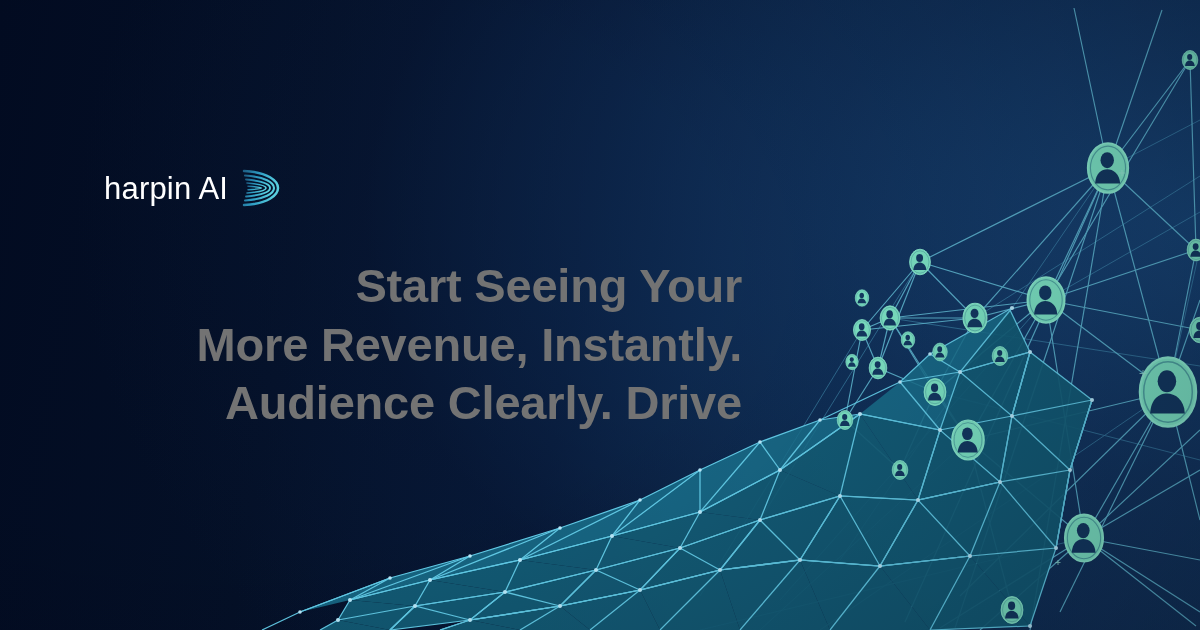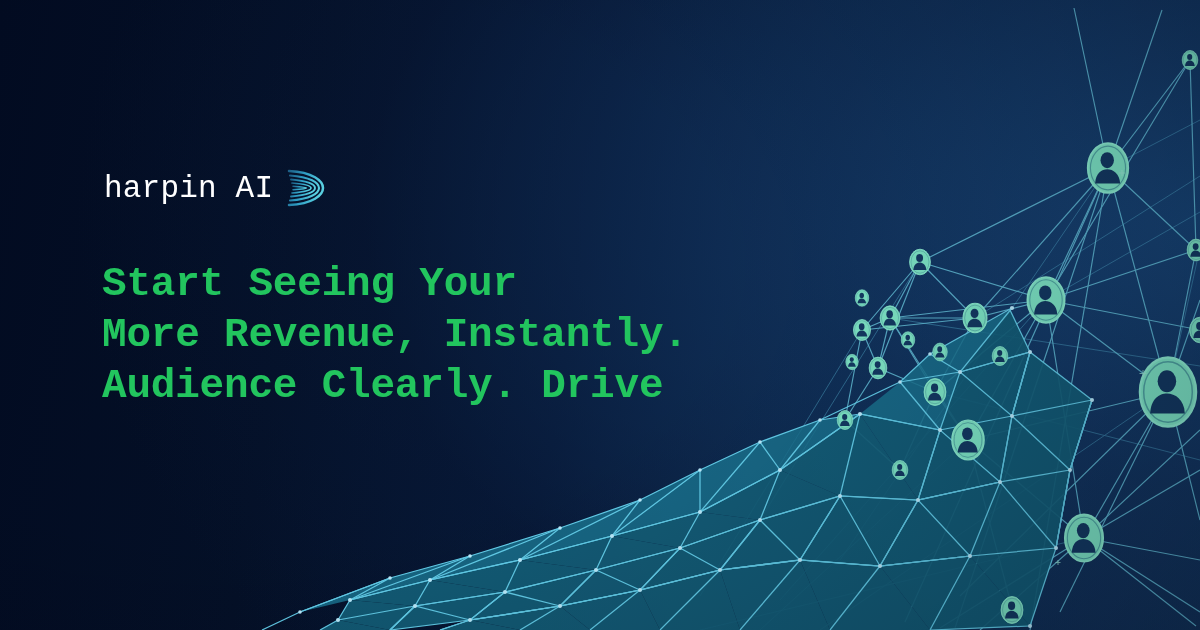--- a/index.html
+++ b/index.html
@@ -6,22 +6,23 @@
   html, body {
     margin: 0;
     padding: 0;
     background: #04102b;
   }
   #stage {
     position: relative;
     width: 1200px;
     height: 630px;
     overflow: hidden;
-    font-family: Liberation Mono, monospace;
+    font-family: Liberation Sans, sans-serif;
     background: #04102b;
+    text-align: right;
   }
   .layer {
     position: absolute;
     inset: 0;
     width: 1200px;
     height: 630px;
   }
   #bg-gradient {
     background:
       radial-gradient(120% 150% at 100% 35%, rgba(24,70,120,0.95) 0%, rgba(18,52,96,0.72) 28%, rgba(10,28,62,0.30) 58%, rgba(3,14,40,0.0) 78%),
@@ -53,24 +54,24 @@
   #logo-mark {
     display: block;
     width: 44px;
     height: 40px;
   }
 
   
   #headline {
     position: absolute;
     left: 102px;
-    top: 232px;
+    top: 226px;
     width: 640px;
-    color: #22c55e;
-    font-size: 41px;
+    color: #737373;
+    font-size: 47px;
     font-weight: 700;
     line-height: 1.24;
     letter-spacing: -0.2px;
   }
   #headline .hl-line { display: block; white-space: nowrap; }
 </style>
 </head>
 <body>
 
 <div id="stage">

